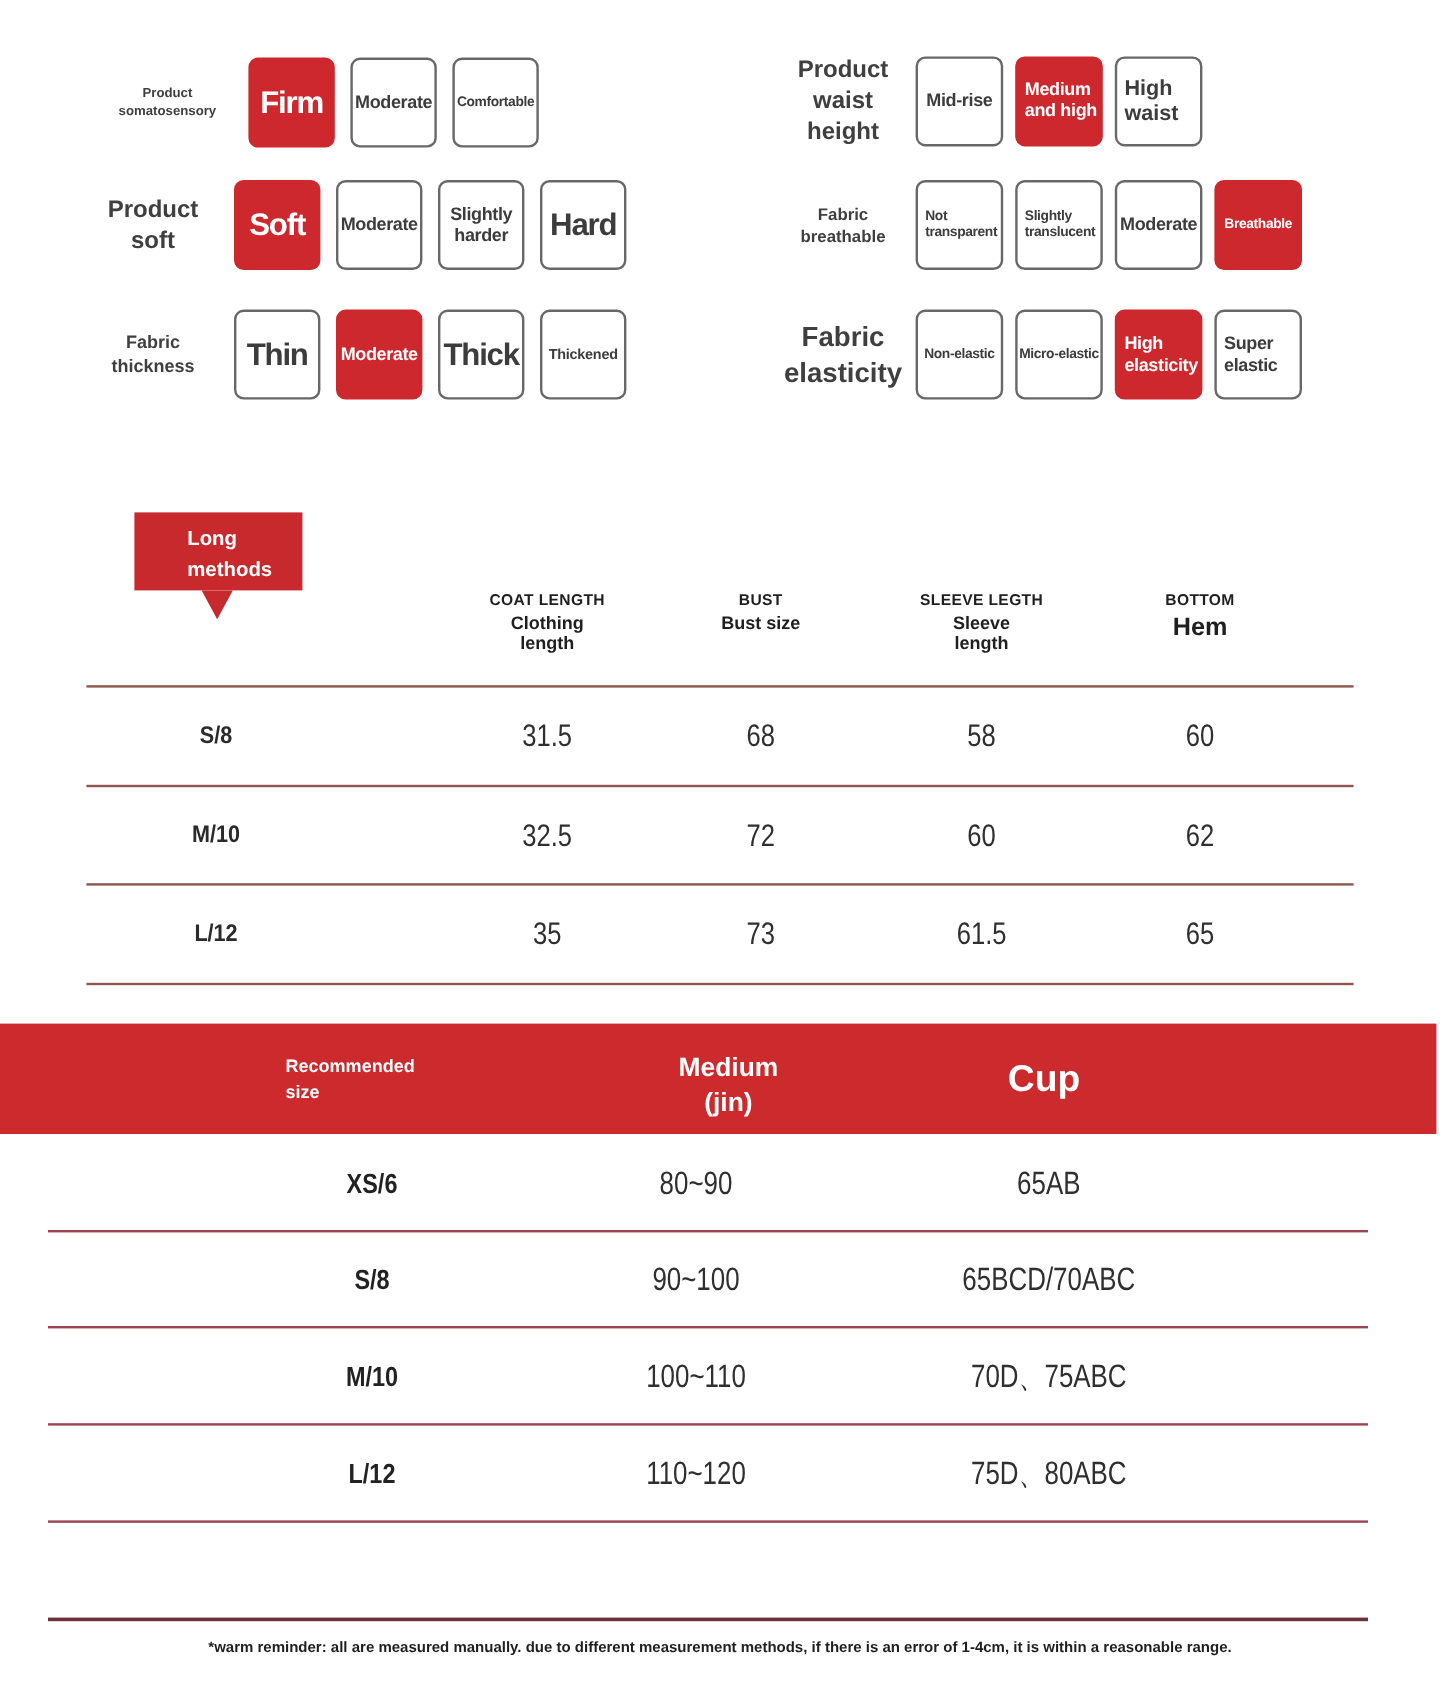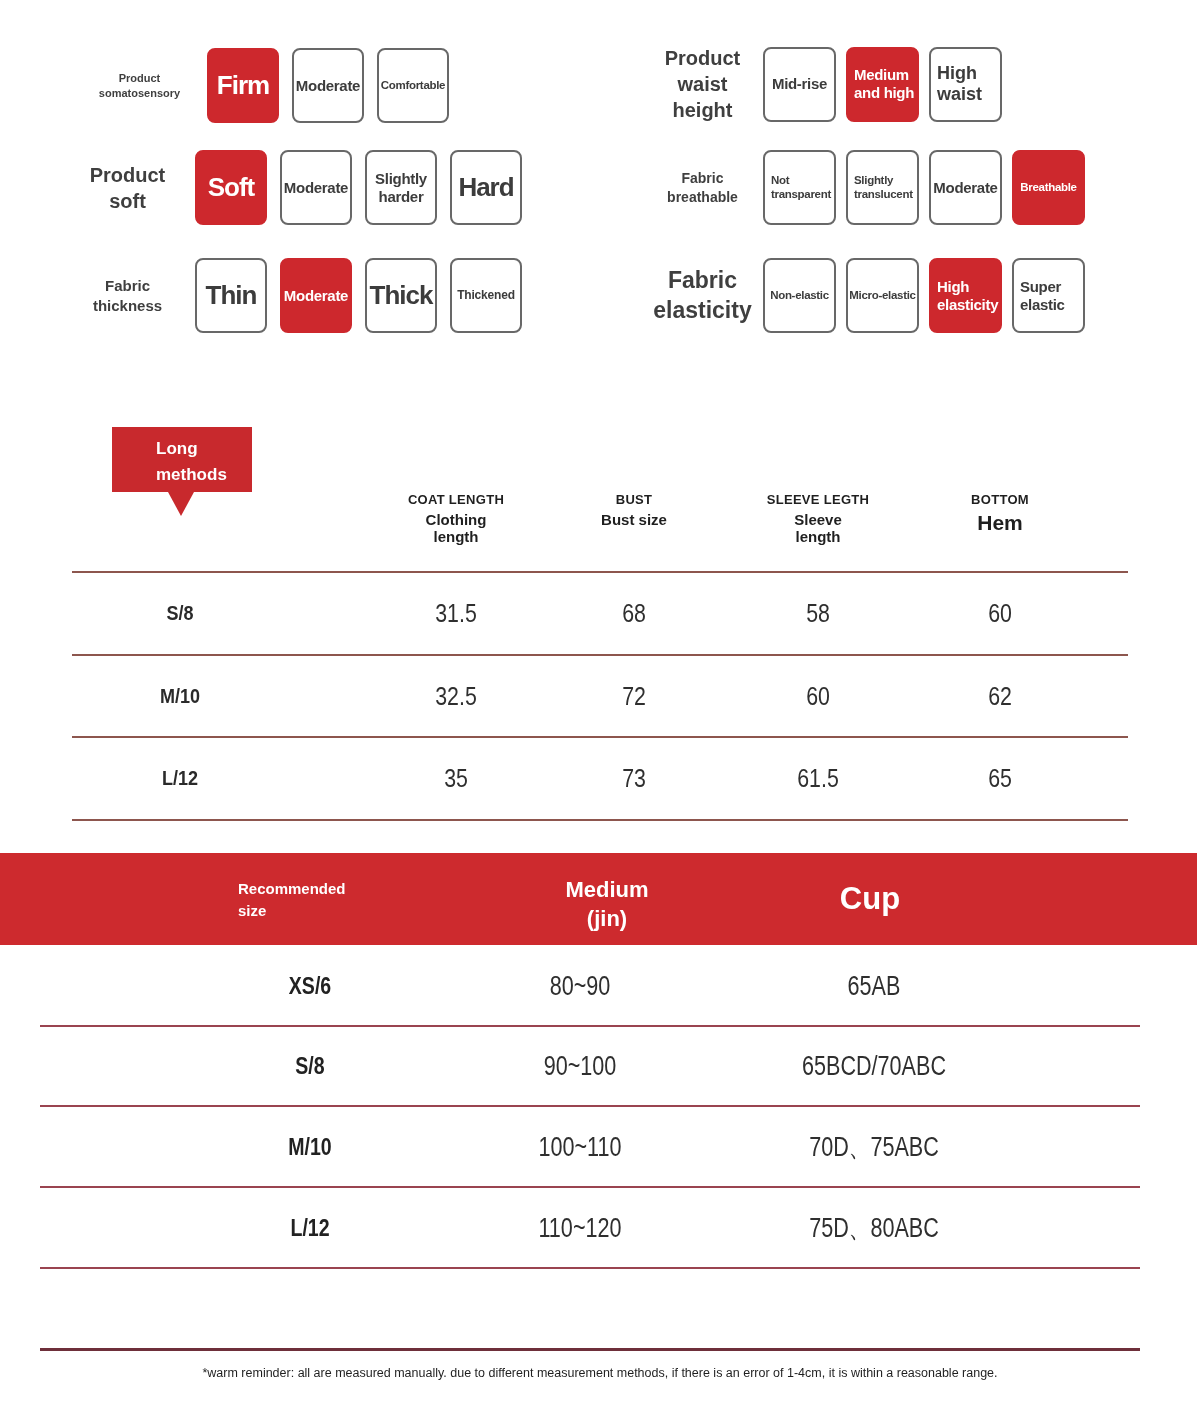--- a/index.html
+++ b/index.html
@@ -59,21 +59,21 @@
             text-align:center;font-size:31px;font-weight:bold;color:#fff;}
   .brow{position:absolute;left:0;width:1200px;height:92px;}
   .bcell{position:absolute;top:0;height:100%;line-height:80px;text-align:center;}
   .bsize{left:210px;width:200px;font-size:23px;font-weight:bold;color:#222;transform:scaleX(0.85);}
   .bweight{left:480px;width:200px;font-size:27px;color:#2f2f2f;transform:scaleX(0.8);}
   .bcup{left:724px;width:300px;font-size:27px;color:#2f2f2f;transform:scaleX(0.8);}
   .hr-bot{position:absolute;left:40px;width:1100px;height:2px;background:#9a4450;}
   .hr-bot.thick{height:3px;background:#6e2f3a;}
 
   .note{position:absolute;top:1364px;left:140px;width:920px;text-align:center;
-        font-size:12.5px;font-weight:normal;color:#1f1f1f;line-height:1.55;}
+        font-size:12.5px;font-weight:bold;color:#1f1f1f;line-height:1.55;}
 </style>
 </head>
 <body>
 
 <div class="page">
 
   <div class="attr-row" style="top:48px;left:72px;">
     <div class="attr-label lab-l lab-11">Product somatosensory</div>
     <div class="tiles">
       <div class="tile selected fs-xl nw">Firm</div>

